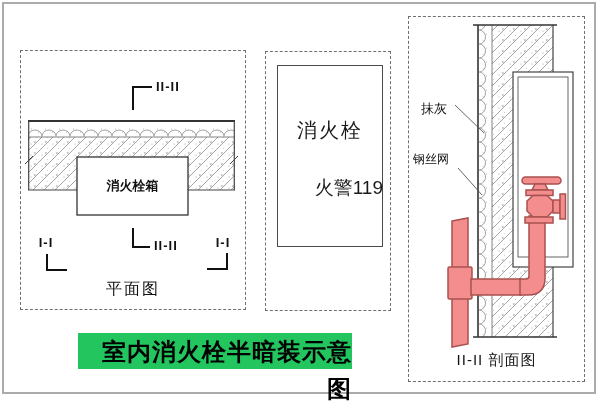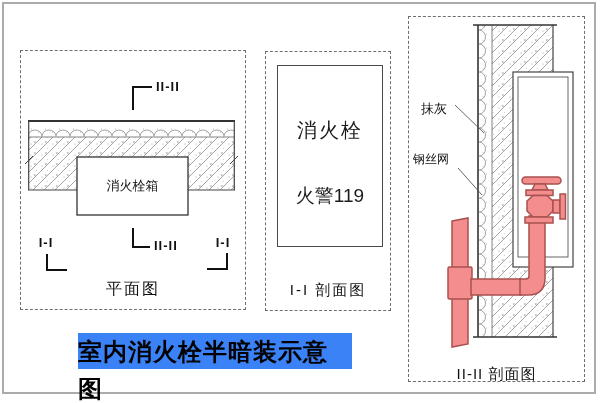--- a/index.html
+++ b/index.html
@@ -16,25 +16,25 @@
   .cap{font-size:16px;letter-spacing:2px;text-align:center;font-weight:500;}
   .marker{font-size:13px;font-weight:bold;letter-spacing:1px;}
   .brkt{position:absolute;box-sizing:border-box;}
   .bl-bt{border-left:2px solid #111;border-top:2px solid #111;}
   .bl-bb{border-left:2px solid #111;border-bottom:2px solid #111;}
   .br-bb{border-right:2px solid #111;border-bottom:2px solid #111;}
   .cab-box{position:absolute;left:277px;top:65px;width:106px;height:182px;
     border:1px solid #4a4a4a;background:#fff;box-sizing:border-box;}
   .cab-l1{position:absolute;left:277px;top:117px;width:106px;text-align:center;
     font-size:20px;font-weight:500;letter-spacing:2px;}
-  .cab-l2{position:absolute;left:277px;top:175px;width:106px;text-align:center;
-    font-size:19px;font-weight:500;margin-top:8px;}
+  .cab-l2{position:absolute;left:277px;top:175px;width:106px;text-align:right;
+    font-size:19px;font-weight:500;}
   .titlebar{position:absolute;left:78px;top:333px;width:274px;height:36px;
-    background:#3b82f6;color:#000;font-size:24px;font-weight:bold;
-    text-align:left;line-height:37px;letter-spacing:1px;}
+    background:#22c55e;color:#000;font-size:24px;font-weight:bold;
+    text-align:right;line-height:37px;letter-spacing:1px;}
   svg{position:absolute;overflow:visible;}
 </style>
 </head>
 <body>
 
 <div class="canvas">
   <div class="frame"></div>
 
   <svg width="0" height="0">
     <defs>
@@ -67,38 +67,37 @@
     <rect x="0" y="3" width="207" height="16" fill="url(#scalH)"></rect>
     <line x1="0" y1="3" x2="207" y2="3" stroke="#333" stroke-width="1.8"></line>
     <line x1="0" y1="19" x2="207" y2="19" stroke="#666" stroke-width="0.8"></line>
     <line x1="0" y1="72" x2="207" y2="72" stroke="#444" stroke-width="1.2"></line>
     <line x1="0.7" y1="3" x2="0.7" y2="72" stroke="#444" stroke-width="1.2"></line>
     <line x1="206.3" y1="3" x2="206.3" y2="72" stroke="#444" stroke-width="1.2"></line>
     <path d="M-3,46 L5,38" stroke="#444" stroke-width="1" fill="none"></path>
     <path d="M202,46 L210,38" stroke="#444" stroke-width="1" fill="none"></path>
     <rect x="49" y="39" width="111" height="58" fill="#ffffff" stroke="#333" stroke-width="1.3"></rect>
   </svg>
-  <div class="lbl" style="left:77px;top:177px;width:111px;text-align:center;font-size:13px;font-weight:400;">消火栓箱</div>
+  <div class="lbl" style="left:77px;top:177px;width:111px;text-align:center;font-size:13px;font-weight:700;">消火栓箱</div>
 
   <div class="brkt bl-bb" style="left:132px;top:228px;width:18px;height:20px;"></div>
   <div class="lbl marker" style="left:154px;top:238px;">II-II</div>
 
   <div class="lbl marker" style="left:34px;top:235px;width:24px;text-align:center;">I-I</div>
   <div class="brkt bl-bb" style="left:46px;top:254px;width:21px;height:17px;"></div>
 
   <div class="lbl marker" style="left:211px;top:235px;width:24px;text-align:center;">I-I</div>
   <div class="brkt br-bb" style="left:207px;top:253px;width:21px;height:17px;"></div>
 
   <div class="lbl cap" style="left:20px;top:279px;width:226px;">平面图</div>
 
   <div class="panel" style="left:265px;top:51px;width:126px;height:260px;"></div>
   <div class="cab-box"></div>
   <div class="cab-l1">消火栓</div>
   <div class="cab-l2">火警119</div>
-  <div class="lbl cap" style="left:265px;top:281px;width:126px;font-size:15px;">I-I 剖面图</div>
 
   <div class="panel" style="left:408px;top:16px;width:177px;height:366px;"></div>
 
   <svg class="abs" style="left:408px;top:16px;" width="177" height="366" viewBox="0 0 177 366">
 
     <rect x="84" y="9" width="61" height="312" fill="url(#hatch)"></rect>
     <rect x="70" y="9" width="14" height="312" fill="url(#scalV)"></rect>
     <line x1="70" y1="9" x2="70" y2="321" stroke="#333" stroke-width="1.6"></line>
     <line x1="84" y1="9" x2="84" y2="321" stroke="#666" stroke-width="0.8"></line>
     <line x1="145" y1="9" x2="145" y2="321" stroke="#444" stroke-width="1.2"></line>
@@ -122,16 +121,16 @@
       <rect x="118" y="174" width="27" height="5.5"></rect>
       <path d="M119,185 L125,179.5 L139,179.5 L145,185 L145,195 L139,201 L125,201 L119,195 Z"></path>
       <rect x="145" y="184" width="7" height="13"></rect>
       <rect x="152" y="178" width="5.5" height="25"></rect>
       <rect x="117" y="201" width="28" height="6"></rect>
     </g>
   </svg>
 
   <div class="lbl" style="left:421px;top:89px;font-size:13px;margin-top:11px;">抹灰</div>
   <div class="lbl" style="left:413px;top:151px;font-size:12px;">钢丝网</div>
-  <div class="lbl cap" style="left:408px;top:351px;width:177px;font-size:15px;letter-spacing:1px;margin-top:14px;">II-II 剖面图</div>
+  <div class="lbl cap" style="left:408px;top:351px;width:177px;font-size:15px;letter-spacing:1px;">II-II 剖面图</div>
 
   <div class="titlebar">室内消火栓半暗装示意图</div>
 </div>
 
 </body></html>

